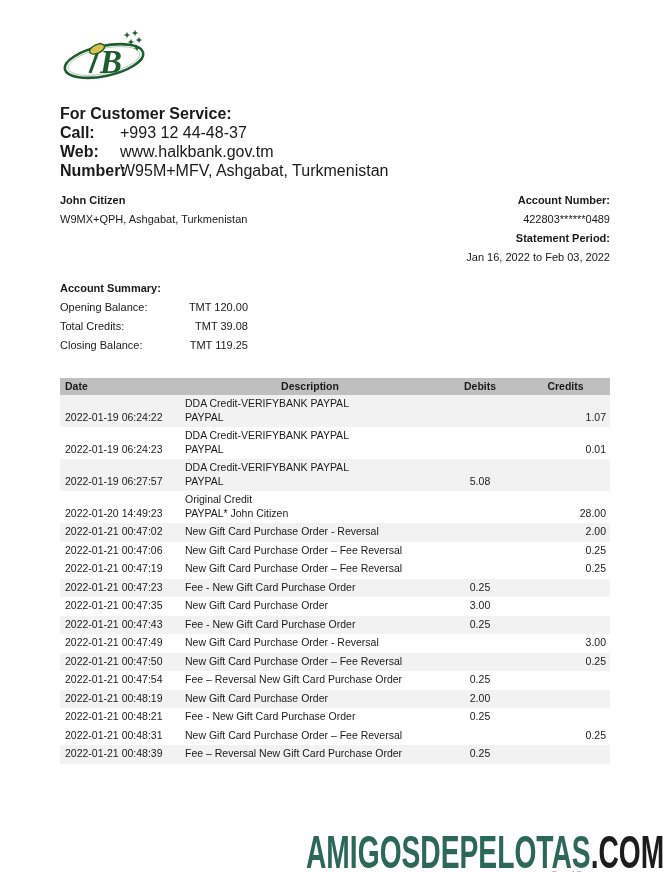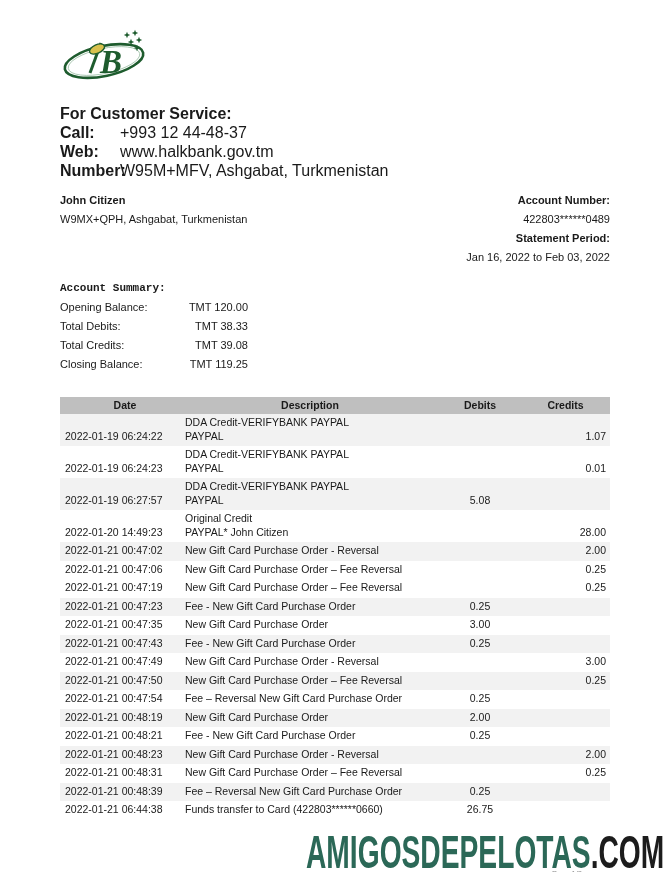--- a/index.html
+++ b/index.html
@@ -21,28 +21,28 @@
   .cs-row { display: flex; line-height: 19px; }
   .cs-label { font-weight: bold; width: 60px; flex: 0 0 60px; }
 
   .holder-row { display: flex; justify-content: space-between; margin-top: 11px; font-size: 11px; gap: 12px; }
   .holder-name { font-weight: bold; line-height: 19px; }
   .holder-address { line-height: 19px; }
   .acct-info { text-align: right; line-height: 19px; }
   .acct-label { font-weight: bold; }
 
   .summary { margin-top: 12px; font-size: 11px; }
-  .summary-heading { font-weight: bold; line-height: 19px; font-family: Liberation Mono, monospace; }
+  .summary-heading { font-weight: bold; line-height: 19px; }
   .summary-row { display: flex; line-height: 19px; }
   .summary-label { width: 110px; flex: 0 0 110px; }
   .summary-value { width: 78px; flex: 0 0 78px; text-align: right; }
 
   table.txn { margin-top: 23px; border-collapse: collapse; table-layout: fixed; width: 550px; font-size: 10.5px; }
   thead th { background: #bfbfbf; font-weight: bold; padding: 2px 0; line-height: 13px; }
-  th.col-date   { width: 125px; text-align: center;  padding-left: 5px; margin-top: 9px; }
+  th.col-date   { width: 125px; text-align: left;  padding-left: 5px; margin-top: 9px; }
   th.col-desc   { width: 250px; text-align: center; }
   th.col-debit  { width: 90px;  text-align: center; }
   th.col-credit { width: 85px;  padding-right: 4px; }
   tbody td { padding: 2px 0 3px; line-height: 13.5px; vertical-align: bottom; }
   td.cell-date   { padding-left: 5px; white-space: nowrap; }
   td.cell-debit  { text-align: center; }
   td.cell-credit { text-align: right; padding-right: 4px; }
   tr.shaded { background: #f2f2f2; }
 
   .watermark {
@@ -105,24 +105,20 @@
     </div>
   </div>
 
   <div class="summary">
     <div class="summary-heading">Account Summary:</div>
     <div class="summary-row">
       <span class="summary-label">Opening Balance:</span>
       <span class="summary-value">TMT 120.00</span>
     </div>
     <div class="summary-row">
-      <span class="summary-label">Total Debits:</span>
-      <span class="summary-value">TMT 38.33</span>
-    </div>
-    <div class="summary-row">
       <span class="summary-label">Total Credits:</span>
       <span class="summary-value">TMT 39.08</span>
     </div>
     <div class="summary-row">
       <span class="summary-label">Closing Balance:</span>
       <span class="summary-value">TMT 119.25</span>
     </div>
   </div>
 
   <table class="txn">
@@ -252,50 +248,34 @@
     <td class="cell-credit"></td>
   </tr>
         <tr>
     <td class="cell-date">2022-01-21 00:48:21</td>
     <td class="cell-desc">
             <div>Fee - New Gift Card Purchase Order</div>
           </td>
     <td class="cell-debit">0.25</td>
     <td class="cell-credit"></td>
   </tr>
-        <tr class="shaded">
-    <td class="cell-date">2022-01-21 00:48:23</td>
-    <td class="cell-desc">
-            <div>New Gift Card Purchase Order - Reversal</div>
-          </td>
-    <td class="cell-debit"></td>
-    <td class="cell-credit">2.00</td>
-  </tr>
         <tr>
     <td class="cell-date">2022-01-21 00:48:31</td>
     <td class="cell-desc">
             <div>New Gift Card Purchase Order – Fee Reversal</div>
           </td>
     <td class="cell-debit"></td>
     <td class="cell-credit">0.25</td>
   </tr>
         <tr class="shaded">
     <td class="cell-date">2022-01-21 00:48:39</td>
     <td class="cell-desc">
             <div>Fee – Reversal New Gift Card Purchase Order</div>
           </td>
     <td class="cell-debit">0.25</td>
-    <td class="cell-credit"></td>
-  </tr>
-        <tr>
-    <td class="cell-date">2022-01-21 06:44:38</td>
-    <td class="cell-desc">
-            <div>Funds transfer to Card (422803******0660)</div>
-          </td>
-    <td class="cell-debit">26.75</td>
     <td class="cell-credit"></td>
   </tr>
       </tbody>
   </table>
 
   <div class="watermark"><span style="color: rgb(43, 104, 87);">AMIGOSDEPELOTAS</span><span style="color: rgb(28, 28, 28);">.COM</span></div>
 
   <div class="page-num">Page 1/2</div>
 
 </div>

